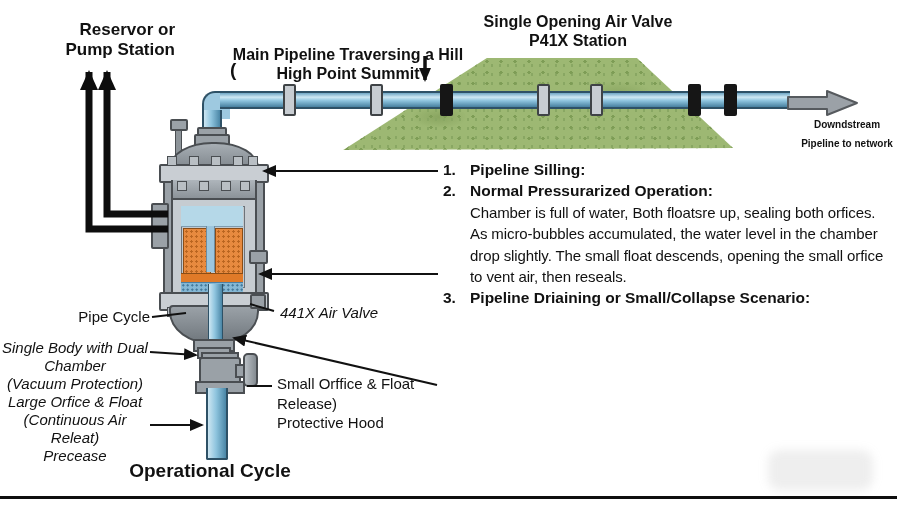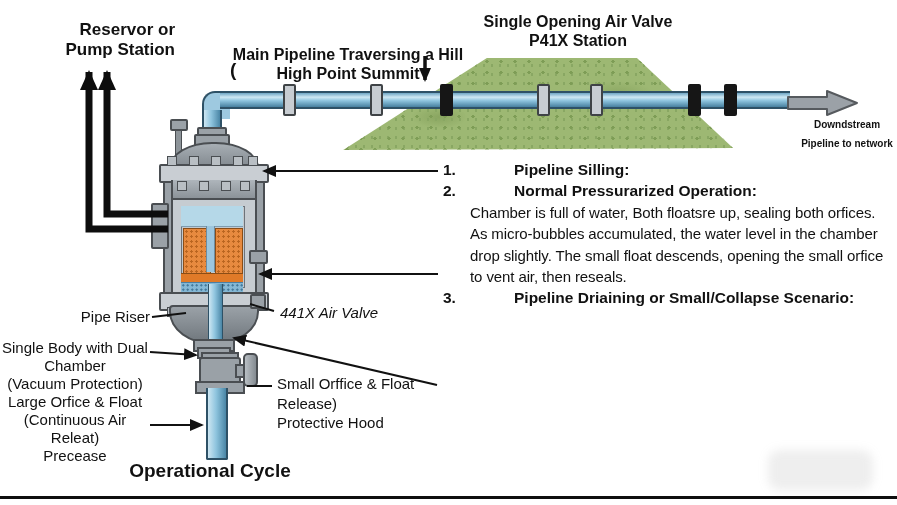--- a/index.html
+++ b/index.html
@@ -120,28 +120,28 @@
   .bottom-rule{left:0;top:496px;width:897px;height:3px;background:#0e0e0e;}
 
   
   .reservoir-label{left:25px;top:20px;width:150px;font-size:17px;line-height:20px;text-align:right;}
   .mainpipe-label{left:222px;top:45px;width:252px;font-size:16px;line-height:19px;}
   .paren{left:230px;top:59px;font-size:19px;font-weight:bold;}
   .station-label{left:462px;top:12px;width:232px;font-size:16px;line-height:19px;}
   .downstream-label{left:768px;top:115px;width:158px;font-size:10px;line-height:19px;}
   .piperiser-label{left:58px;top:308px;width:92px;font-size:15px;text-align:right;}
   .v441x-label{left:280px;top:304px;width:120px;font-size:15px;font-style:italic;}
-  .singlebody-label{left:0px;top:339px;width:150px;font-size:15px;line-height:18px;}
+  .singlebody-label{left:0px;top:339px;width:150px;font-size:15px;line-height:18px;font-style:italic;}
   .smallorifice-label{left:277px;top:374px;width:140px;font-size:15px;line-height:19.5px;}
   .opcycle-label{left:125px;top:460px;width:170px;font-size:19px;}
 
   .steps{left:437px;top:159px;width:460px;font-size:15px;line-height:21.4px;}
   .step{position:relative;padding-left:33px;}
   .step-num{position:absolute;left:6px;top:0;font-weight:bold;font-size:15.5px;}
-  .step-head{font-weight:bold;font-size:15.5px;margin-left:44px;}
+  .step-head{font-weight:bold;font-size:15.5px;}
   .step-body{white-space:pre-line;letter-spacing:-0.1px;}
 </style>
 </head>
 <body>
 
 <div class="canvas">
 
   <div class="abs hill"></div>
 
   <div class="abs pipe-elbow"></div>
@@ -231,21 +231,21 @@
 
   <div class="abs lbl bold center reservoir-label">Reservor or
 Pump Station</div>
   <div class="abs lbl bold center mainpipe-label">Main Pipeline Traversing a Hill
 High Point Summit</div>
   <div class="abs paren">(</div>
   <div class="abs lbl bold center station-label">Single Opening Air Valve
 P41X Station</div>
   <div class="abs lbl bold center downstream-label">Downdstream
 Pipeline to network</div>
-  <div class="abs lbl piperiser-label">Pipe Riser</div>
+  <div class="abs lbl piperiser-label">Pipe Cycle</div>
   <div class="abs lbl v441x-label">441X Air Valve</div>
   <div class="abs lbl center singlebody-label">Single Body with Dual
 Chamber
 (Vacuum Protection)
 Large Orfice &amp; Float
 (Continuous Air Releat)
 Precease</div>
   <div class="abs lbl smallorifice-label">Small Orffice &amp; Float
 Release)
 Protective Hood</div>

